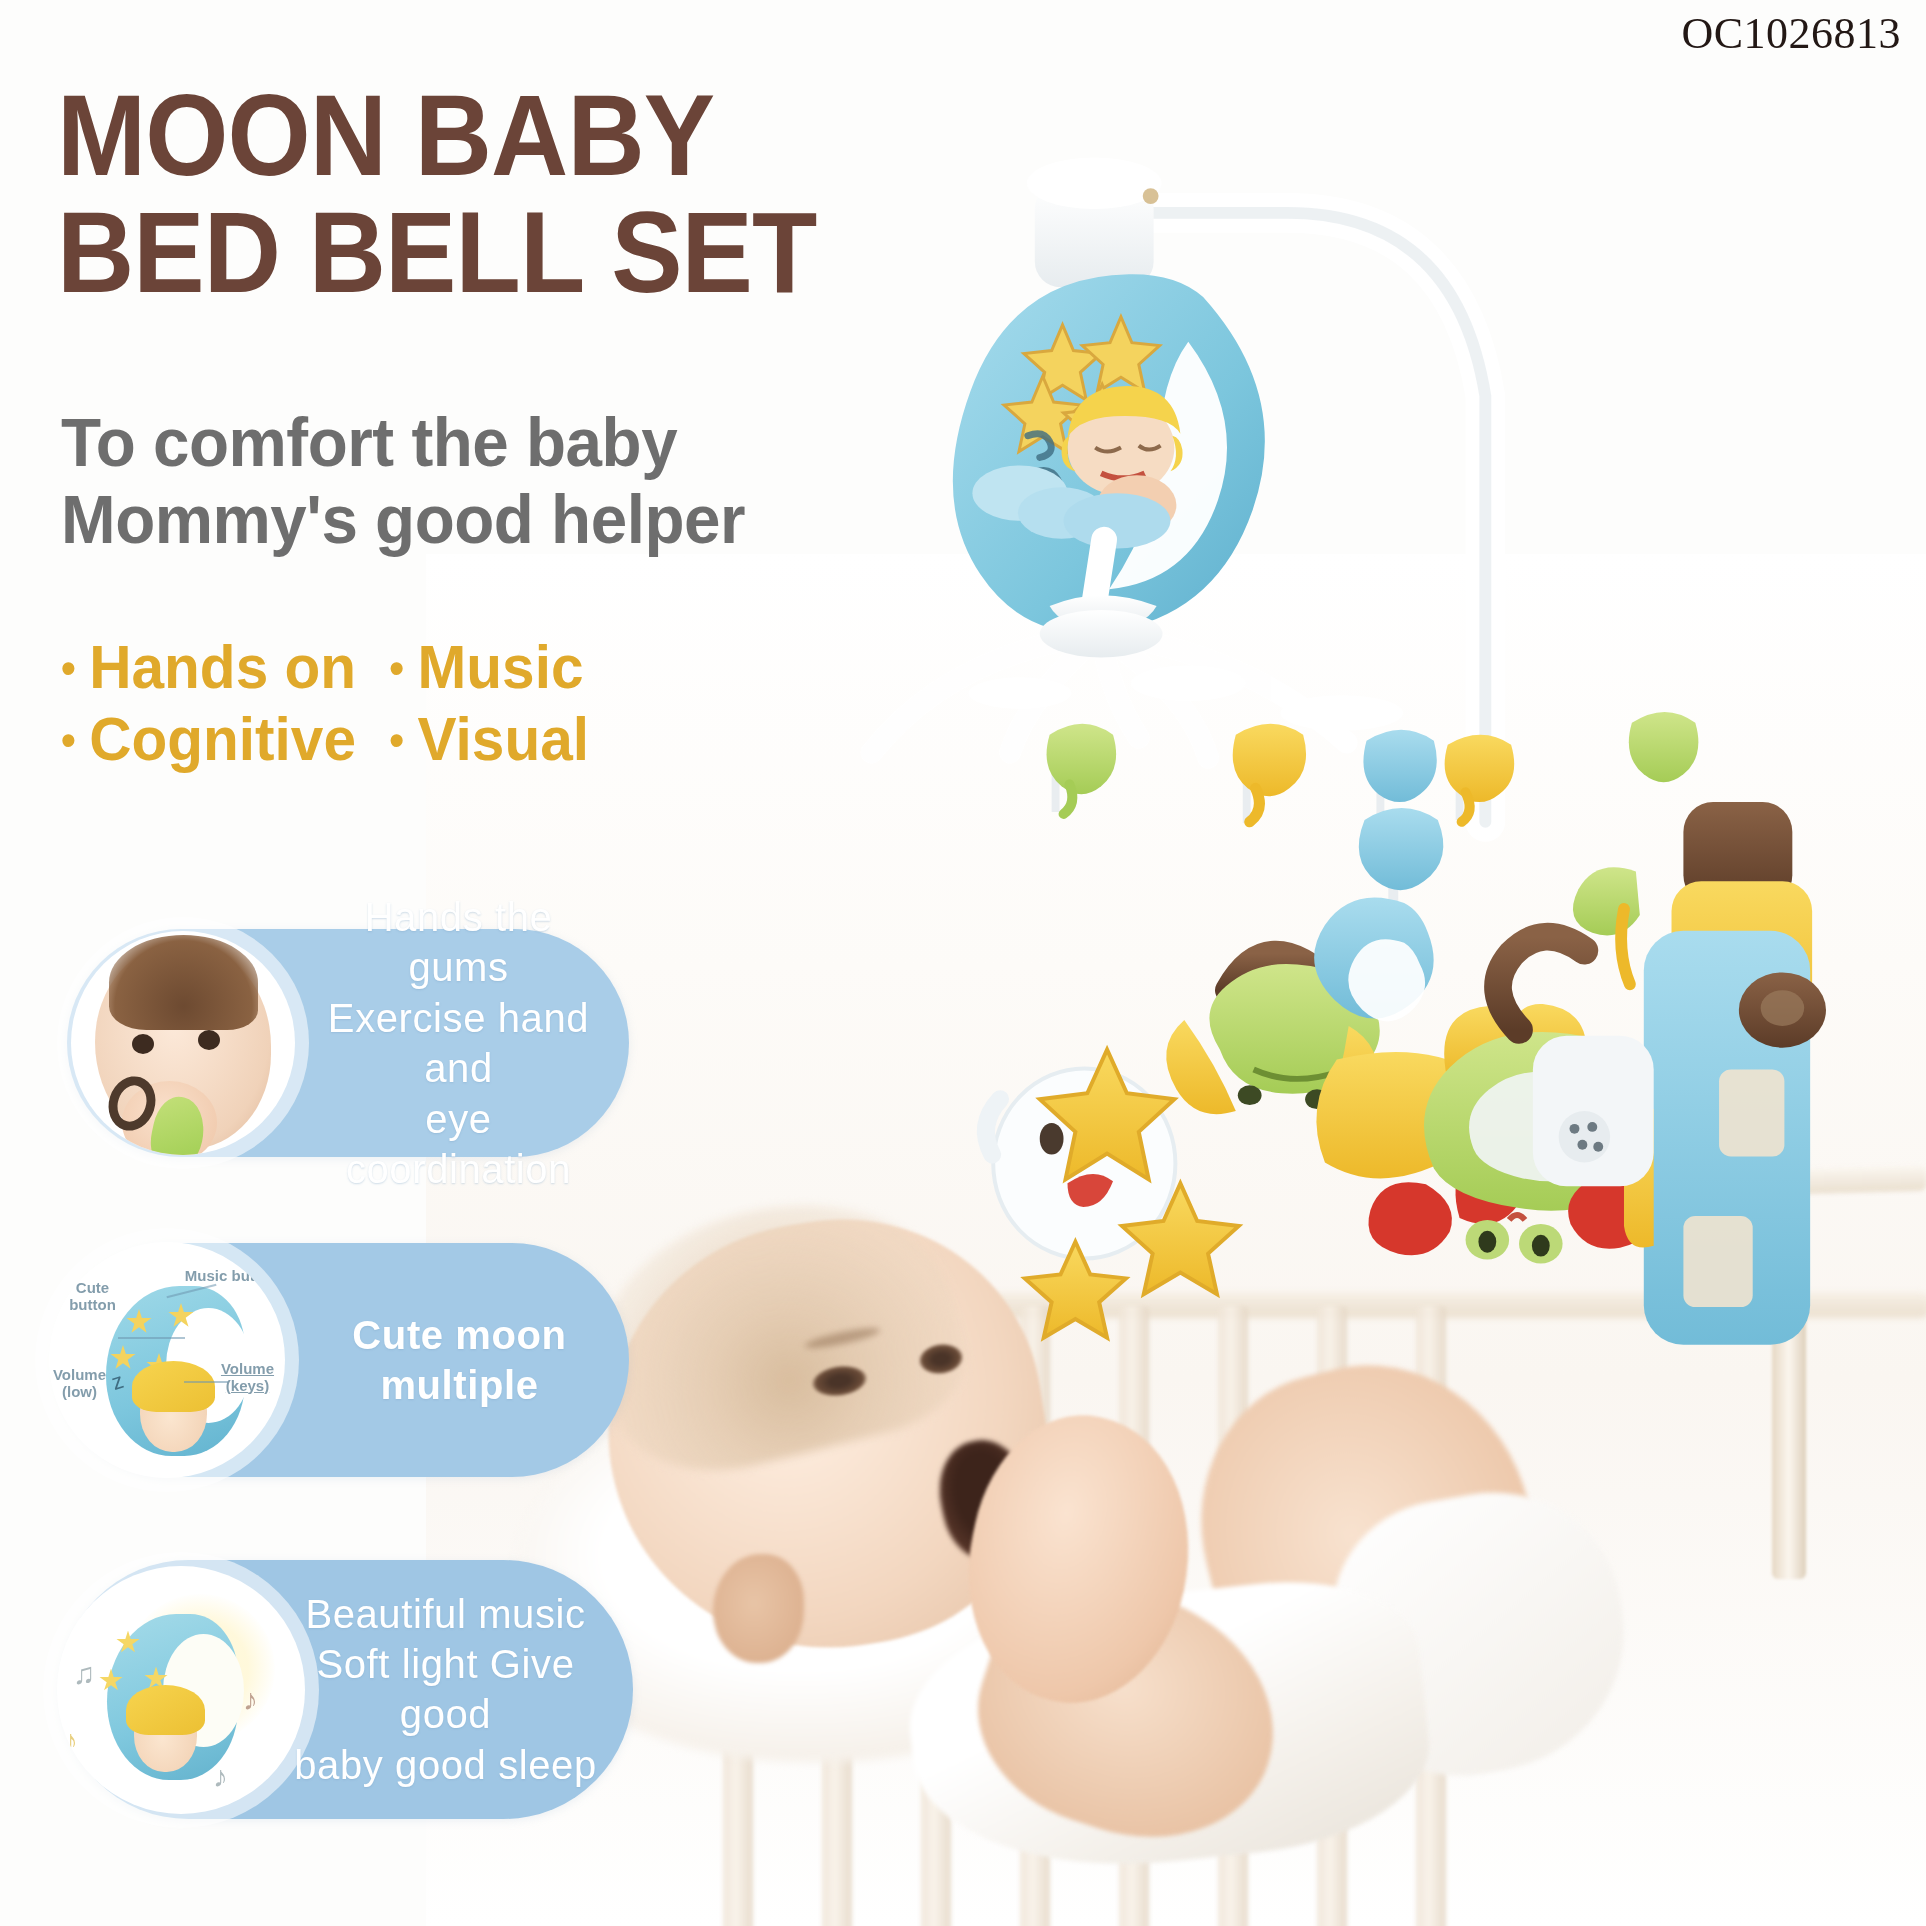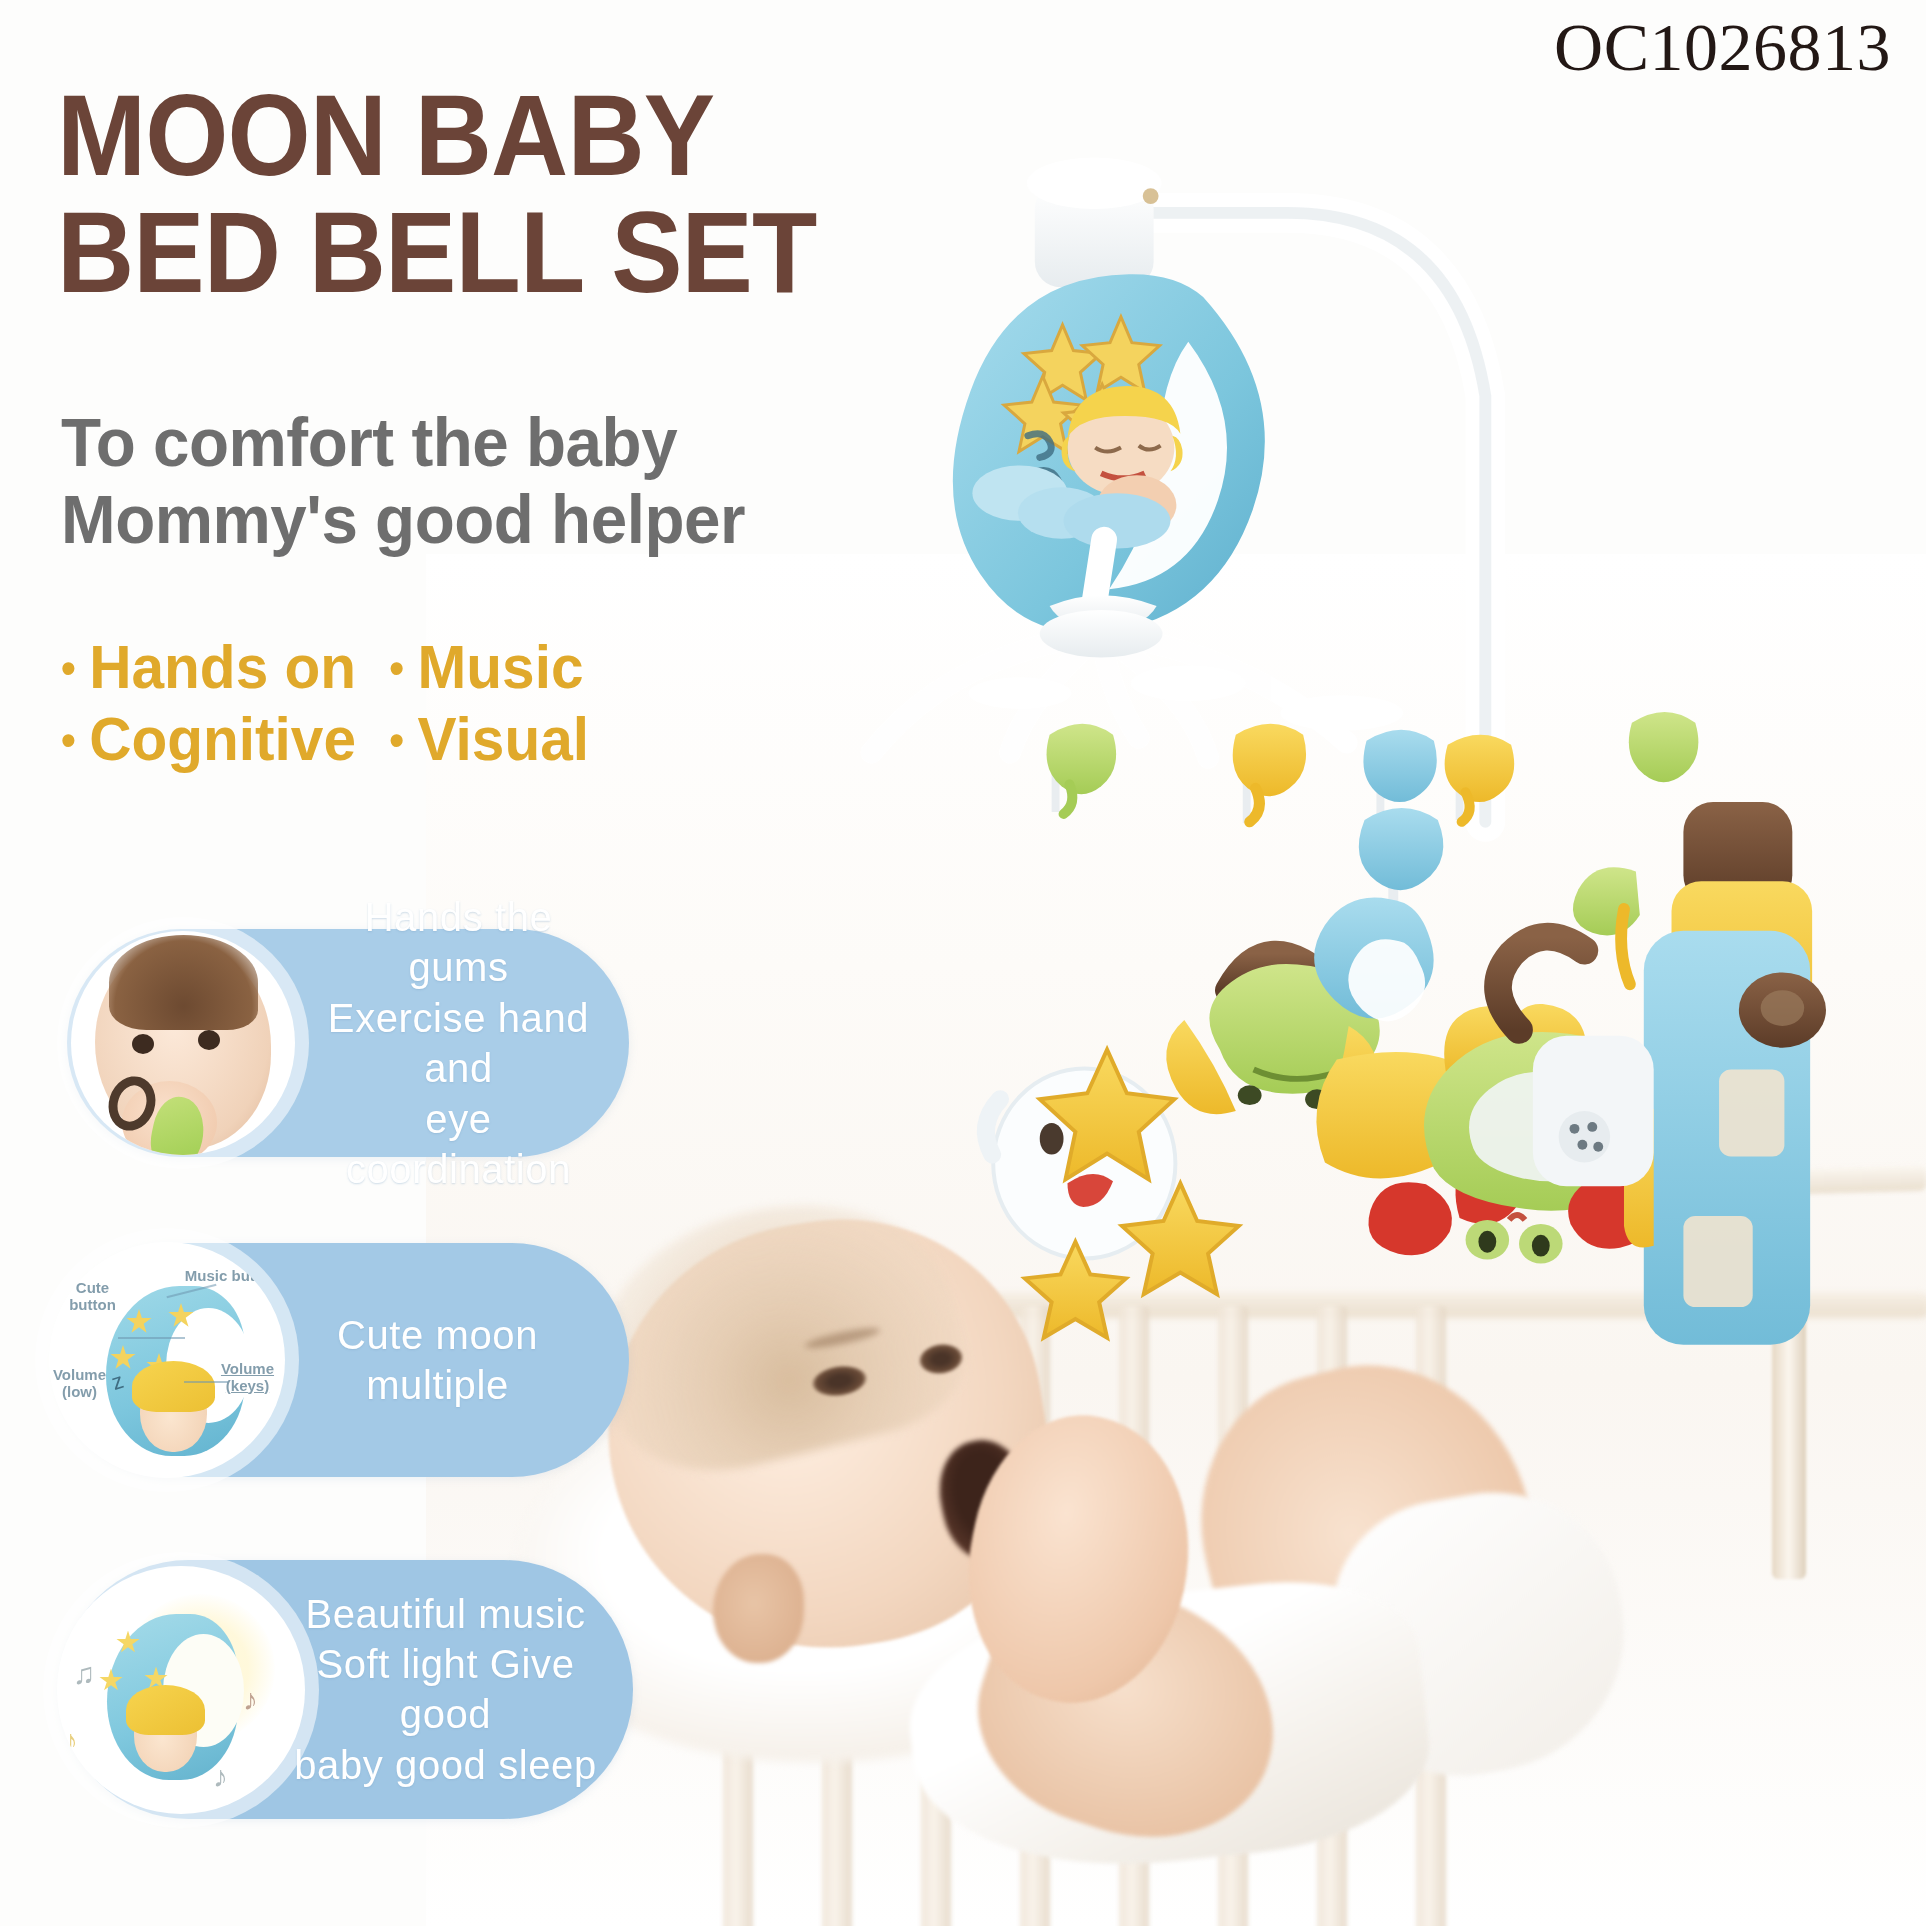--- a/index.html
+++ b/index.html
@@ -124,23 +124,23 @@
     background:linear-gradient(150deg,#ffffff,#f2eee8);
     border-radius:40% 45% 50% 42%;
     transform:rotate(-10deg); filter:blur(2.6px);
   }
 
   
   .mobile { position:absolute; left:0; top:0; width:1927px; height:1927px; pointer-events:none; }
 
   
   .code {
-    position:absolute; right:36px; top:8px;
+    position:absolute; right:26px; top:8px;
     font-family:"Liberation Serif", serif;
-    font-size:68px; letter-spacing:0.5px; color:#231815;
+    font-size:44px; letter-spacing:0.5px; color:#231815;
   }
   .title {
     position:absolute; left:57px; top:77px; width:970px;
     font-size:115px; line-height:1.02; font-weight:bold;
     color:#6b4438; letter-spacing:-1px;
     transform:scaleX(.93); transform-origin:left top;
   }
   .title .l2 { display:block; }
   .subtitle {
     position:absolute; left:61px; top:404px; width:931px;
@@ -182,21 +182,21 @@
 
   .pill-text {
     position:absolute; right:26px; top:50%; transform:translateY(-50%);
     color:#ffffff; text-align:center;
     font-size:40px; line-height:1.26; font-weight:500;
     letter-spacing:0.6px;
     text-shadow:0 1px 2px rgba(120,160,195,.35);
     width:297px;
   }
   .pill.p1 .pill-text { width:297px; right:22px; }
-  .pill.p2 .pill-text { width:307px; right:38px; }
+  .pill.p2 .pill-text { width:307px; right:16px;font-weight:bold; }
   .pill.p3 .pill-text { width:327px; right:24px; }
 
   
   .t1-face {
     position:absolute; left:24px; top:12px; width:176px; height:206px;
     background:radial-gradient(ellipse at 45% 40%, #fce9d9, #f0d2b9 70%, #dcb394);
     border-radius:48% 50% 46% 52%;
   }
   .t1-hair {
     position:absolute; left:38px; top:4px; width:149px; height:95px;

